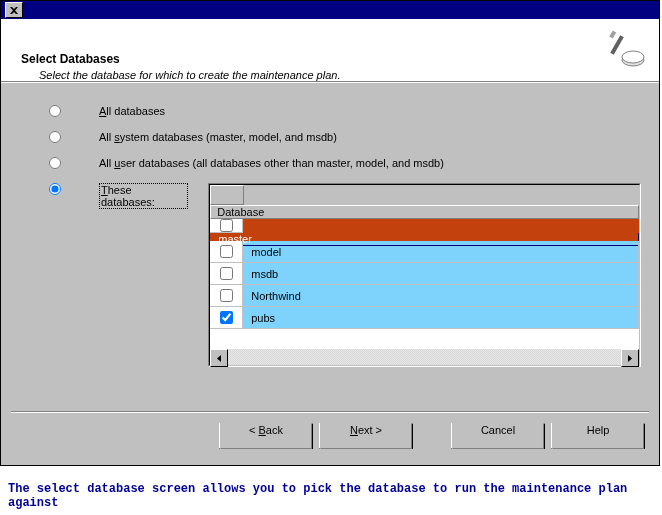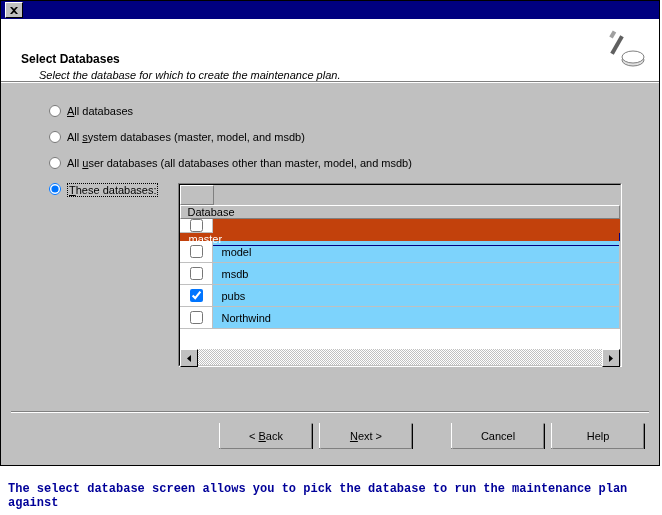--- a/index.html
+++ b/index.html
@@ -81,20 +81,21 @@
     margin-bottom: 14px;
     font-size: 11px;
   }
   .radio-row input[type="radio"] {
     margin: 0 6px 0 0;
     width: 12px;
     height: 12px;
   }
   .radio-row label {
     cursor: default;
+    margin-left: 32px;
   }
   .radio-row .und {
     text-decoration: underline;
   }
   .selected-label {
     border: 1px dotted #000000;
     padding: 0 1px;
   }
   .db-section {
     display: flex;
@@ -237,21 +238,20 @@
     position: relative;
   }
   .btn-inner {
     border-top: 1px solid #c0c0c0;
     border-left: 1px solid #c0c0c0;
     border-right: 1px solid #808080;
     border-bottom: 1px solid #808080;
     width: 100%;
     height: 100%;
     display: flex;
-    align-items: center;
     justify-content: center;
   }
   .btn .und {
     text-decoration: underline;
   }
   .caption {
     color: #000099;
     font-weight: bold;
     font-size: 12px;
     padding: 16px 8px 12px 8px;
@@ -327,29 +327,29 @@
                 <div class="db-cell-name">model</div>
               </div>
               <div class="db-row">
                 <div class="db-cell-check">
                   <input type="checkbox" style="">
                 </div>
                 <div class="db-cell-name">msdb</div>
               </div>
               <div class="db-row">
                 <div class="db-cell-check">
+                  <input type="checkbox" style="">
+                </div>
+                <div class="db-cell-name">Northwind</div>
+              </div>
+              <div class="db-row">
+                <div class="db-cell-check">
                   <input type="checkbox" checked="" style="">
                 </div>
                 <div class="db-cell-name">pubs</div>
-              </div>
-              <div class="db-row">
-                <div class="db-cell-check">
-                  <input type="checkbox" style="">
-                </div>
-                <div class="db-cell-name">Northwind</div>
               </div>
             </div>
           <div class="db-empty"></div>
           <div class="hscroll">
             <div class="scroll-btn">
               <svg width="4" height="7">
                   <path d="M4 0 L0 3.5 L4 7 Z" fill="#000"></path>
                 </svg>
             </div>
             <div class="scroll-track"></div>

